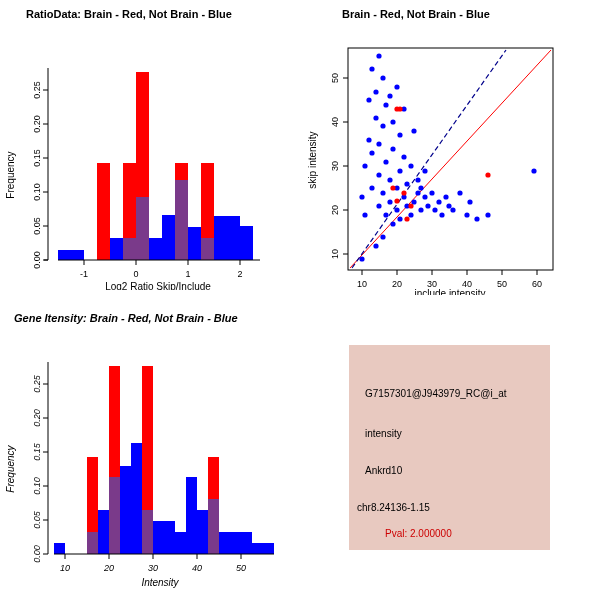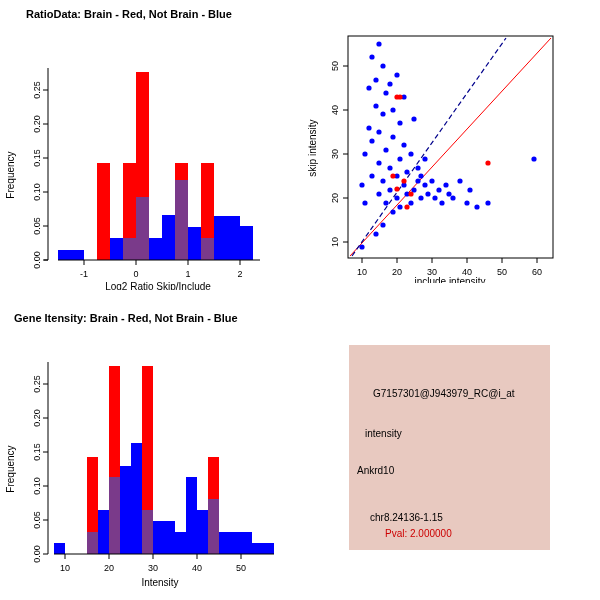--- a/index.html
+++ b/index.html
@@ -80,20 +80,21 @@
         <text x="84" y="257">-1</text>
         <text x="136" y="257">0</text>
         <text x="188" y="257">1</text>
         <text x="240" y="257">2</text>
       </g>
       <text x="158" y="270" font-size="10" text-anchor="middle">Log2 Ratio Skip/Include</text>
     </svg>
   </div>
 
   <div class="panel" style="left:300px;top:8px;width:300px;height:290px;">
+    <div class="ptitle" style="margin-left:42px;">Brain - Red, Not Brain - Blue</div>
     <svg width="300" height="275" viewBox="0 0 300 275">
 
       <rect x="48" y="28" width="205" height="222" fill="none" stroke="#000" stroke-width="1"></rect>
 
       <line x1="50" y1="248" x2="251" y2="30" stroke="#ff0000" stroke-width="1"></line>
       <line x1="52" y1="248" x2="206" y2="30" stroke="#00008b" stroke-width="1.2" stroke-dasharray="5,3"></line>
 
       <g font-size="9" fill="#000">
         <line x1="48" y1="234" x2="43" y2="234" stroke="#000"></line>
         <line x1="48" y1="190" x2="43" y2="190" stroke="#000"></line>
@@ -196,21 +197,21 @@
         <circle cx="93" cy="168" r="2.6"></circle>
           <circle cx="97" cy="181" r="2.6"></circle>
         <circle cx="104" cy="173" r="2.6"></circle>
           <circle cx="111" cy="186" r="2.6"></circle>
         <circle cx="107" cy="199" r="2.6"></circle>
           <circle cx="188" cy="155" r="2.6"></circle>
       </g>
     </svg>
   </div>
 
-  <div class="panel" style="left:0px;top:312px;width:300px;height:288px;">
+  <div class="panel" style="left:0px;top:312px;width:300px;height:288px;font-style:italic;">
     <div class="ptitle" style="margin-left:14px;">Gene Itensity: Brain - Red, Not Brain - Blue</div>
     <svg width="300" height="268" viewBox="0 0 300 268">
 
       <line x1="48" y1="38" x2="48" y2="230" stroke="#000" stroke-width="1"></line>
       <g font-size="9" fill="#000">
         <line x1="48" y1="230" x2="43" y2="230" stroke="#000"></line>
         <line x1="48" y1="196" x2="43" y2="196" stroke="#000"></line>
         <line x1="48" y1="162" x2="43" y2="162" stroke="#000"></line>
         <line x1="48" y1="128" x2="43" y2="128" stroke="#000"></line>
         <line x1="48" y1="94" x2="43" y2="94" stroke="#000"></line>
@@ -270,20 +271,20 @@
         <text x="109" y="247">20</text>
         <text x="153" y="247">30</text>
         <text x="197" y="247">40</text>
         <text x="241" y="247">50</text>
       </g>
       <text x="160" y="262" font-size="10" text-anchor="middle">Intensity</text>
     </svg>
   </div>
 
   <div class="panel infobox" style="left:349px;top:345px;width:201px;height:205px;">
-    <div class="infotext" style="position:absolute;left:16px;top:43px;margin-left:8px;">G7157301@J943979_RC@i_at</div>
+    <div class="infotext" style="position:absolute;left:16px;top:43px;">G7157301@J943979_RC@i_at</div>
     <div class="infotext" style="position:absolute;left:16px;top:83px;">intensity</div>
-    <div class="infotext" style="position:absolute;left:8px;top:120px;">Ankrd10</div>
-    <div class="infotext" style="position:absolute;left:21px;top:157px;margin-top:10px;">chr8.24136-1.15</div>
+    <div class="infotext" style="position:absolute;left:16px;top:120px;">Ankrd10</div>
+    <div class="infotext" style="position:absolute;left:8px;top:157px;">chr8.24136-1.15</div>
     <div class="infotext pval" style="position:absolute;left:16px;top:183px;">Pval: 2.000000</div>
   </div>
 
 </div>
 
 </body></html>

